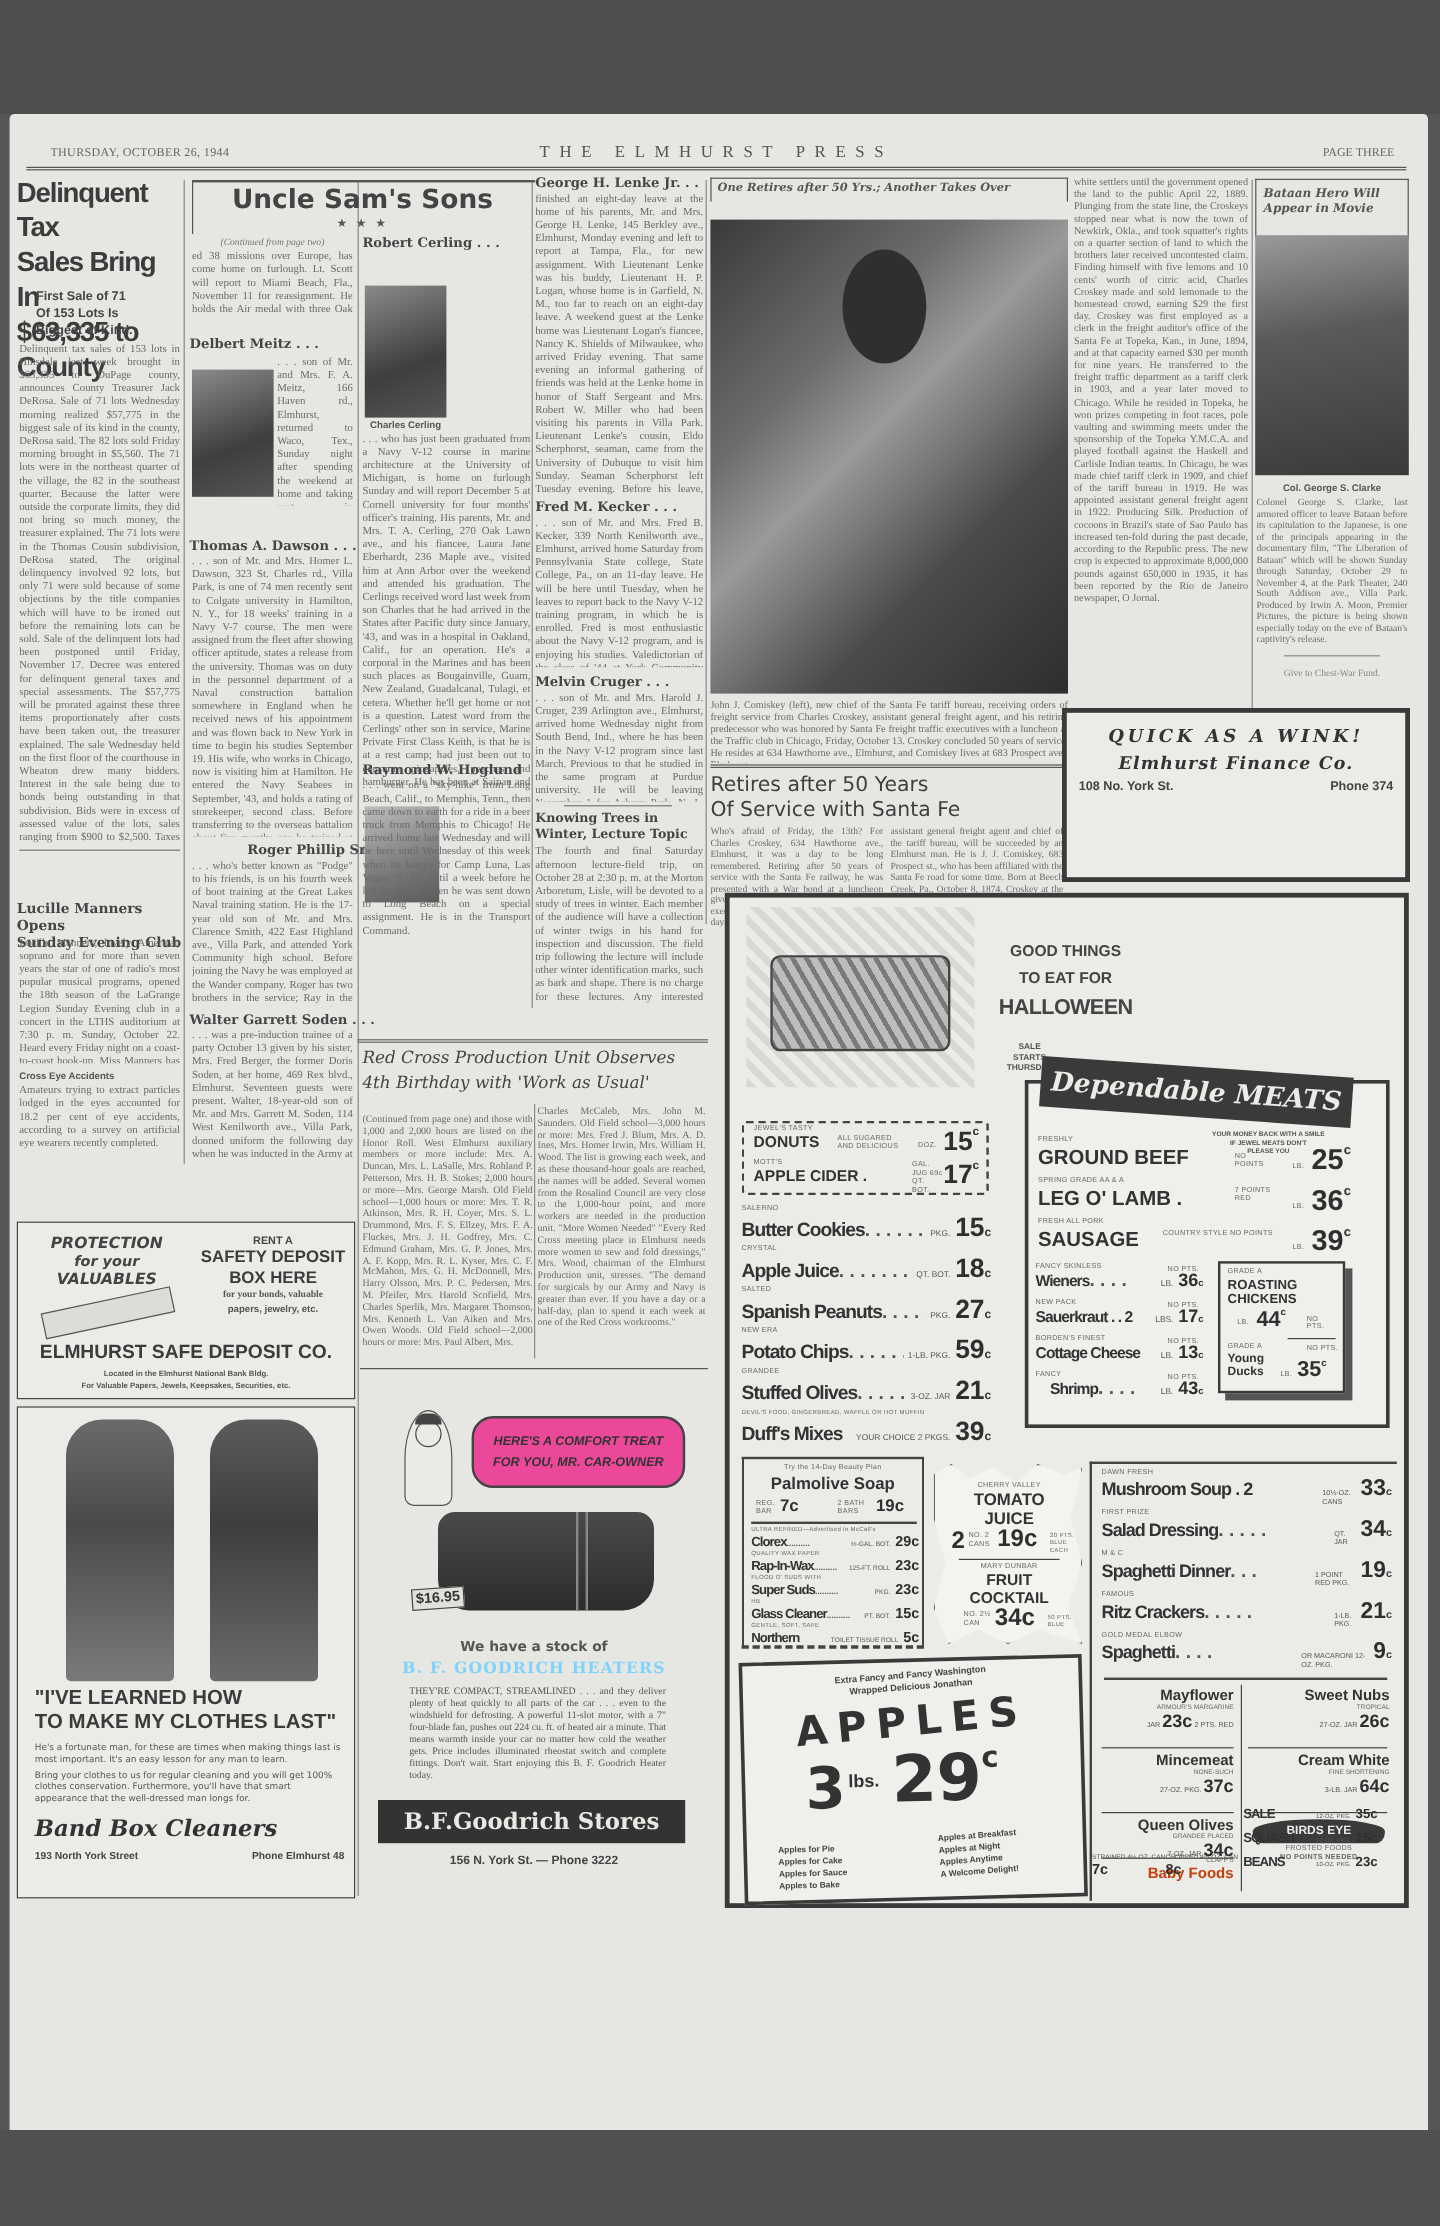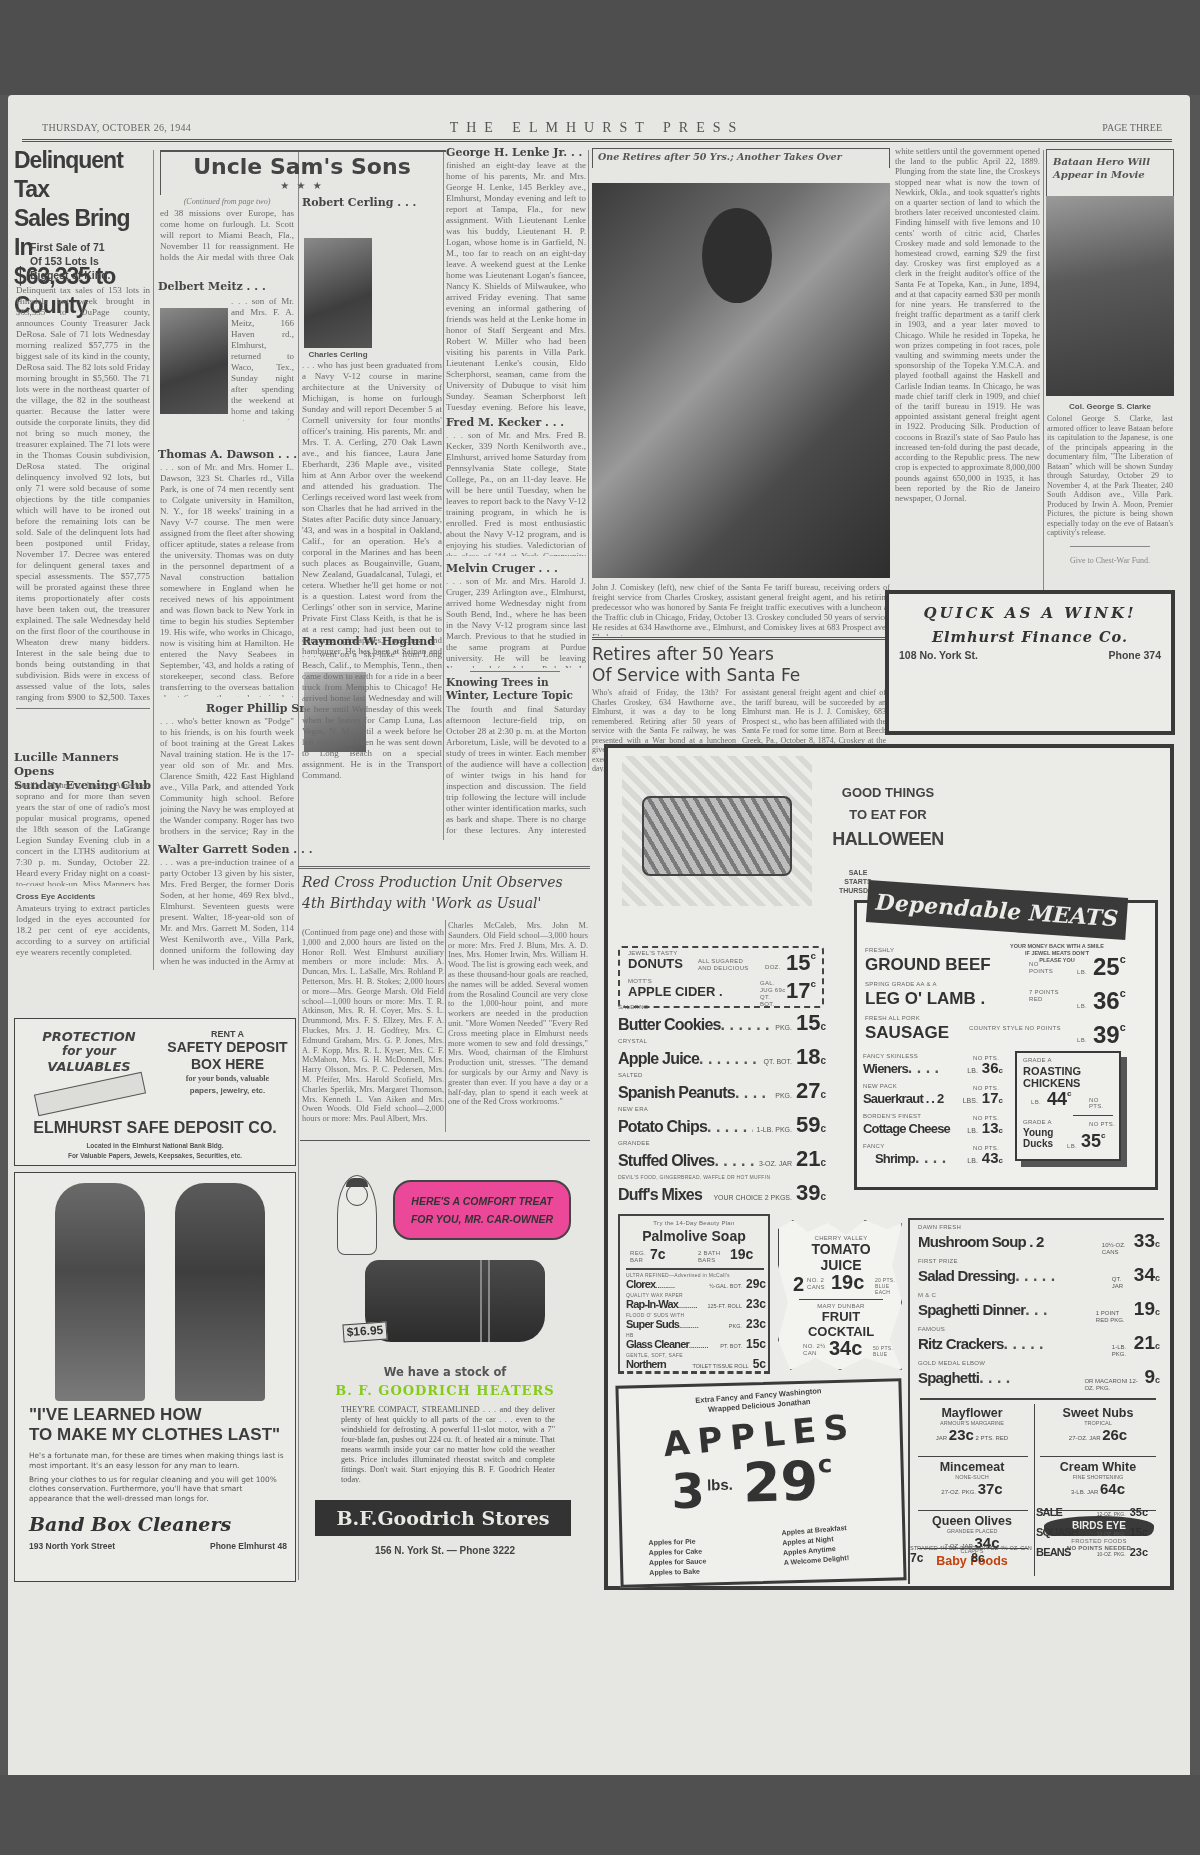--- a/index.html
+++ b/index.html
@@ -22,21 +22,21 @@
   .box { position: absolute; border: 2px solid #444; background: #ebebe8; }
   .thick-box { border: 4px solid #3a3a3a; }
   .price { font-family: "Liberation Sans", sans-serif; font-weight: bold; color: #2f2f2f; }
   .sup { font-size: 0.45em; vertical-align: top; }
   .item-row { position: absolute; display: flex; align-items: baseline; font-family: "Liberation Sans", sans-serif; }
   .item-row .nm { font-weight: bold; color: #333; letter-spacing: -0.8px; }
   .item-row .dots { flex: 1; color: #555; font-weight: bold; overflow: hidden; white-space: nowrap; }
   .item-row .unit { font-size: 7px; color: #555; margin: 0 4px; }
   .item-row .pr { font-weight: bold; color: #2f2f2f; }
   .small-cap { font-family: "Liberation Sans", sans-serif; font-size: 6px; color: #666; position: absolute; letter-spacing: 0.3px; }
-  .center { text-align: center; }
+  .center { text-align: right; }
 </style>
 </head>
 <body>
 
 <div class="scan-top"></div>
 <div class="page"></div>
 <div class="scan-bottom"></div>
 
 <div class="masthead">
   <span class="date">THURSDAY, OCTOBER 26, 1944</span>
@@ -173,21 +173,21 @@
     <div style="text-align:center;margin-top:10px;font-family:'Liberation Sans',sans-serif;font-weight:bold;font-style:italic;font-size:10.5px;line-height:18px;color:#333;">
       <div>HERE'S A COMFORT TREAT</div>
       <div>FOR YOU, MR. CAR-OWNER</div>
     </div>
   </div>
   <div class="abs" style="left:60px;top:105px;width:180px;height:82px;background:linear-gradient(180deg,#4a4a4a,#2c2c2c);border-radius:14px 14px 26px 26px;">
     <div style="position:absolute;left:115px;top:0;width:10px;height:82px;border-left:2px solid #888;border-right:2px solid #888;"></div>
   </div>
   <div class="abs" style="left:38px;top:168px;width:44px;height:18px;border:1.5px solid #444;background:#e0e0dc;font-family:'Liberation Sans',sans-serif;font-weight:bold;font-size:12px;text-align:center;color:#333;transform:rotate(-4deg);">$16.95</div>
   <div class="abs" style="left:0;top:210px;width:280px;text-align:center;font-family:'DejaVu Sans',sans-serif;font-weight:bold;font-size:11.5px;color:#555;">We have a stock of</div>
-  <div class="abs" style="left:0;top:228px;width:280px;text-align:center;font-family:'DejaVu Serif',serif;font-weight:bold;font-size:13px;letter-spacing:1px;color:#84cc16;">B. F. GOODRICH HEATERS</div>
+  <div class="abs" style="left:0;top:228px;width:280px;text-align:center;font-family:'DejaVu Serif',serif;font-weight:bold;font-size:13px;letter-spacing:1px;color:#7dd3fc;">B. F. GOODRICH HEATERS</div>
   <div class="text-block" style="left:36px;top:250px;width:214px;height:78px;font-size:8.2px;line-height:10px;color:#555;">THEY'RE COMPACT, STREAMLINED . . . and they deliver plenty of heat quickly to all parts of the car . . . even to the windshield for defrosting. A powerful 11-slot motor, with a 7" four-blade fan, pushes out 224 cu. ft. of heated air a minute. That means warmth inside your car no matter how cold the weather gets. Price includes illuminated rheostat switch and complete fittings. Don't wait. Start enjoying this B. F. Goodrich Heater today.</div>
   <div class="abs" style="left:10px;top:345px;width:256px;height:36px;background:#333;color:#e8e8e4;text-align:center;font-family:'DejaVu Serif',serif;font-weight:bold;font-size:19px;line-height:36px;">B.F.Goodrich Stores</div>
   <div class="abs" style="left:0;top:390px;width:280px;text-align:center;font-family:'Liberation Sans',sans-serif;font-weight:bold;font-size:10px;color:#444;">156 N. York St. — Phone 3222</div>
 </div>
 
 <div class="box" style="left:14px;top:1018px;width:282px;height:148px;border-width:1.5px;">
   <div class="abs" style="left:14px;top:10px;width:120px;font-family:'DejaVu Sans',sans-serif;font-weight:bold;font-style:italic;font-size:13px;line-height:15px;color:#444;text-align:center;">
     <div>PROTECTION</div>
     <div style="font-size:12px;">for your</div>
     <div>VALUABLES</div>
@@ -234,21 +234,21 @@
     <div style="font-size:13px;line-height:22px;">GOOD THINGS</div>
     <div style="font-size:13px;line-height:22px;">TO EAT FOR</div>
     <div style="font-size:18px;line-height:26px;letter-spacing:-0.5px;">HALLOWEEN</div>
   </div>
   <div class="abs" style="left:225px;top:120px;width:50px;text-align:center;font-family:'Liberation Sans',sans-serif;font-weight:bold;font-size:7px;line-height:9px;color:#555;">
     <div>SALE</div>
     <div>STARTS</div>
     <div>THURSDAY</div>
   </div>
 
-  <div class="abs" style="left:10px;top:198px;width:206px;height:62px;border:2px dashed #444;border-radius:4px;">
+  <div class="abs" style="left:10px;top:186px;width:206px;height:62px;border:2px dashed #444;border-radius:4px;">
     <div class="small-cap" style="left:8px;top:2px;">JEWEL'S TASTY</div>
     <div class="abs" style="left:8px;top:8px;font-family:'Liberation Sans',sans-serif;font-weight:bold;font-size:13px;color:#333;">DONUTS</div>
     <div class="small-cap" style="left:78px;top:10px;width:56px;line-height:7px;">ALL SUGARED AND DELICIOUS</div>
     <div class="small-cap" style="left:145px;top:16px;">DOZ.</div>
     <div class="abs price" style="left:166px;top:2px;font-size:22px;"><span>15</span><span class="sup">c</span></div>
     <div class="small-cap" style="left:8px;top:30px;">MOTT'S</div>
     <div class="abs" style="left:8px;top:36px;font-family:'Liberation Sans',sans-serif;font-weight:bold;font-size:13px;color:#333;">APPLE CIDER .</div>
     <div class="small-cap" style="left:140px;top:32px;width:26px;line-height:7px;">GAL. JUG 69c  QT. BOT.</div>
     <div class="abs price" style="left:166px;top:30px;font-size:22px;"><span>17</span><span class="sup">c</span></div>
   </div>

